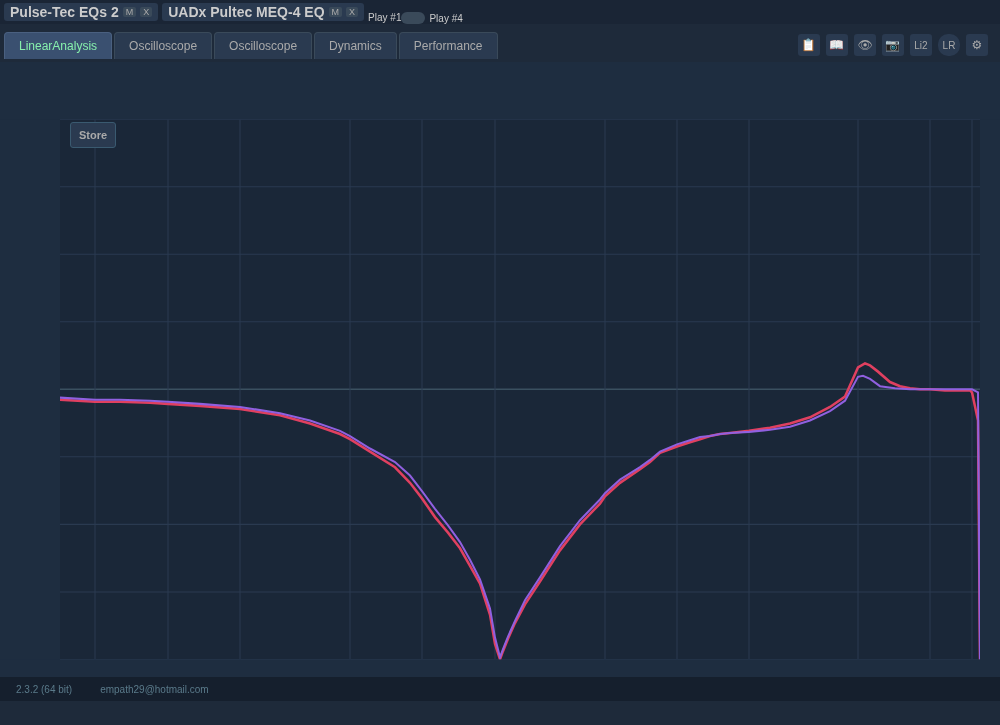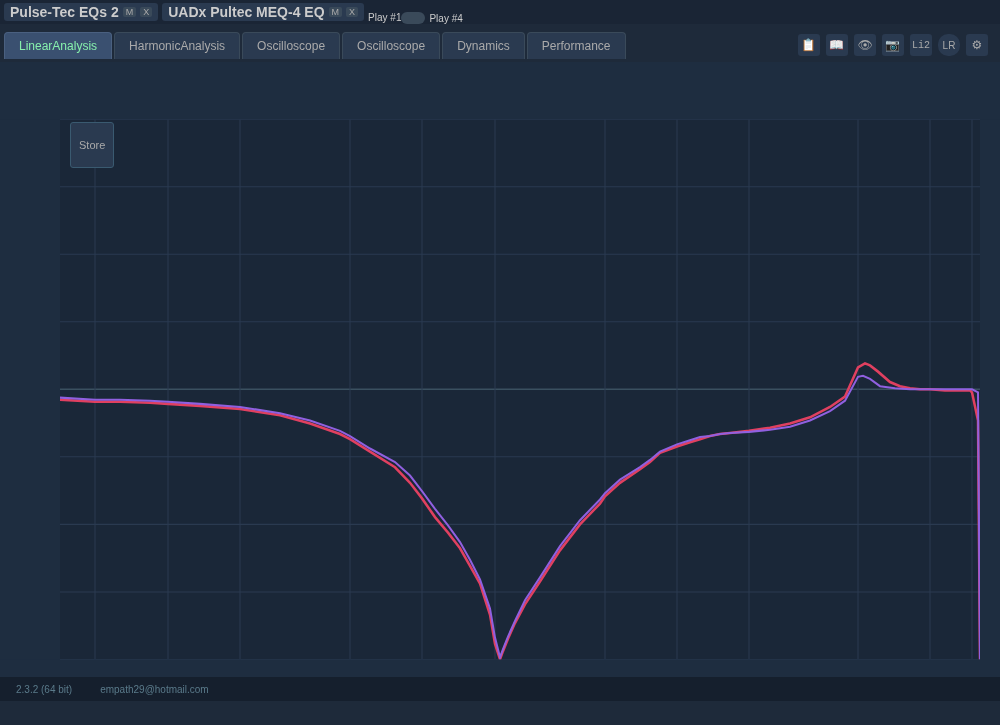--- a/index.html
+++ b/index.html
@@ -191,25 +191,26 @@
     .cb-box.square { border-color: #aaa; }
 
     
     #store-btn {
       position: absolute;
       top: 60px;
       left: 70px;
       background: #2a3a50;
       border: 1px solid #3a5a70;
       border-radius: 3px;
-      padding: 16px 8px;
+      padding: 6px 8px;
       font-size: 11px;
       color: #aaa;
       cursor: pointer;
       z-index: 10;
+      font-weight: bold;
     }
 
     
     #chart-svg {
       position: absolute;
       top: 0;
       left: 0;
       width: 100%;
       height: 100%;
     }
@@ -267,41 +268,38 @@
     <span>Play #4</span>
   </div>
 </div>
 
 <div id="tab-bar">
   <div class="tabs-left">
     <div class="tab active">
       <span>LinearAnalysis</span>
     </div>
     <div class="tab">
-      <span>HarmonicAnalysis</span>
-    </div>
-    <div class="tab">
       <span>Oscilloscope</span>
     </div>
     <div class="tab">
       <span>Oscilloscope</span>
     </div>
     <div class="tab">
       <span>Dynamics</span>
     </div>
     <div class="tab">
       <span>Performance</span>
     </div>
   </div>
   <div class="tabs-right">
     <div class="icon-btn">📋</div>
     <div class="icon-btn">📖</div>
     <div class="icon-btn">👁</div>
     <div class="icon-btn">📷</div>
-    <div class="icon-btn" style="font-size:10px;font-family:Liberation Mono, monospace;">Li2</div>
+    <div class="icon-btn" style="font-size:10px;">Li2</div>
     <div class="icon-btn" style="font-size:10px;border-radius:10px;">LR</div>
     <div class="icon-btn">⚙</div>
   </div>
 </div>
 
 <div id="chart-area">
 
   <div id="chart-title">Pulse-Tec EQs 2/UADx Pultec MEQ-5 EQ</div>
 
   <div id="controls-row">

